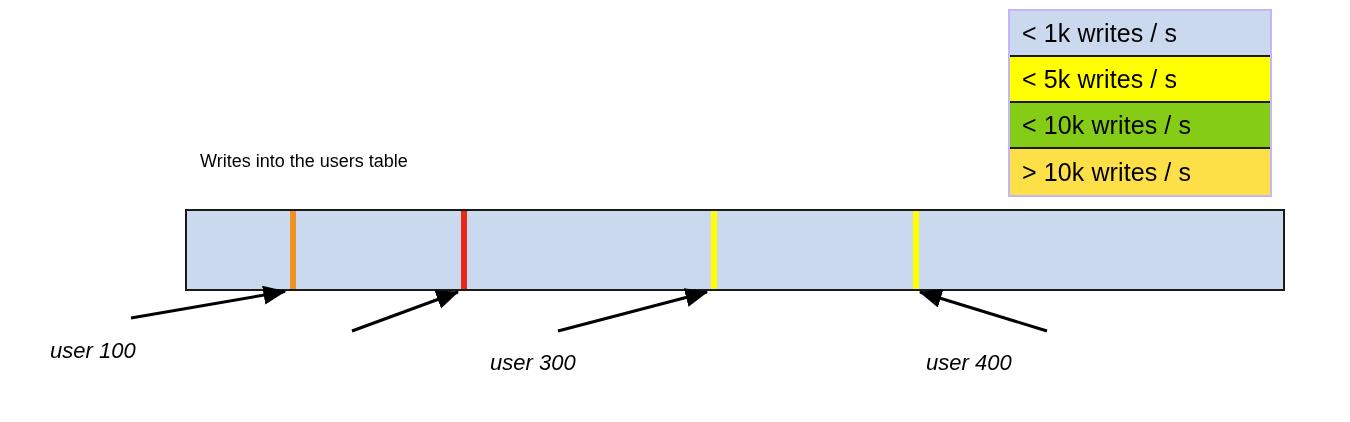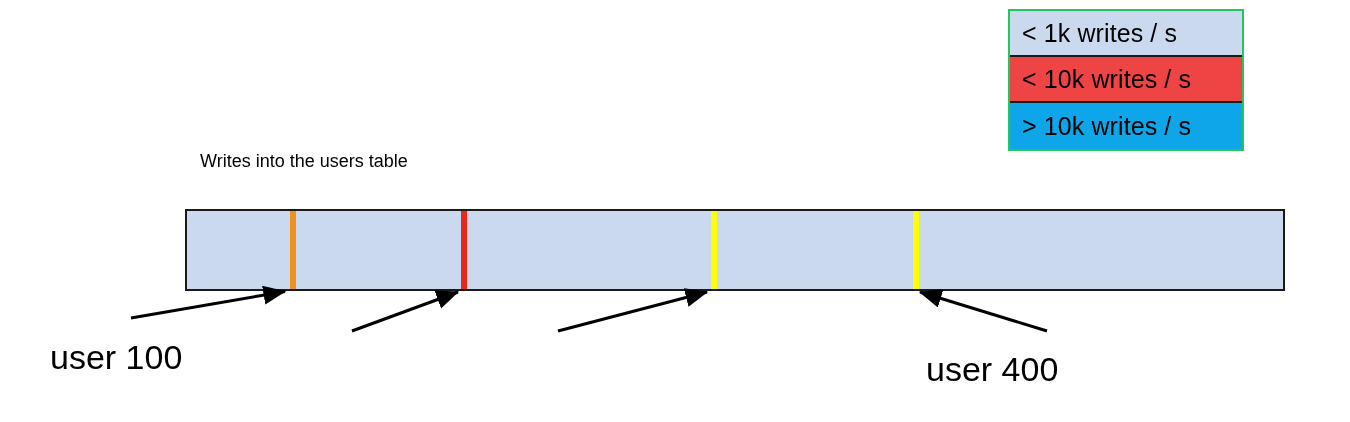--- a/index.html
+++ b/index.html
@@ -22,22 +22,22 @@
     left: 0; top: 0;
     width: 1350px;
     height: 422px;
   }
 
   
   .legend {
     position: absolute;
     left: 1008px;
     top: 9px;
-    width: 236px;
-    border: 2px solid #22c55e;
+    width: 264px;
+    border: 2px solid #c4b5fd;
     box-sizing: border-box;
   }
   .legend-row {
     height: 46px;
     box-sizing: border-box;
     border-bottom: 2px solid #1a1a1a;
     display: flex;
     align-items: center;
     padding-left: 12px;
     font-size: 25px;
@@ -86,37 +86,41 @@
     position: absolute;
     left: 0; top: 0;
     width: 1350px;
     height: 422px;
     pointer-events: none;
   }
 
   
   .callout {
     position: absolute;
-    font-size: 34px;
+    font-size: 22px;
     white-space: nowrap;
+    font-style: italic;
   }
 </style>
 </head>
 <body>
 
 <div id="canvas">
 
   <div class="legend">
     <div class="legend-row" style="background:#cbd9ee;">
       <span>&lt; 1k writes / s</span>
     </div>
-    <div class="legend-row" style="background:#ef4444;">
+    <div class="legend-row" style="background:#ffff00;">
+      <span>&lt; 5k writes / s</span>
+    </div>
+    <div class="legend-row" style="background:#84cc16;">
       <span>&lt; 10k writes / s</span>
     </div>
-    <div class="legend-row" style="background:#0ea5e9;">
+    <div class="legend-row" style="background:#fde047;">
       <span>&gt; 10k writes / s</span>
     </div>
   </div>
 
   <div class="chart-title">Writes into the users table</div>
 
   <div class="bar-wrap">
     <div class="bar"></div>
     <div class="marker" style="left:9.5%;  background:#ed9122;"></div>
     <div class="marker" style="left:25.1%; background:#e8281b;"></div>
@@ -130,15 +134,16 @@
         <path d="M0,0 L7.6,3.2 L0,6.4 z" fill="#000000"></path>
       </marker>
     </defs>
     <line x1="131" y1="318" x2="285" y2="291.5" stroke="#000000" stroke-width="3" marker-end="url(#ah)"></line>
     <line x1="352" y1="331" x2="458" y2="292" stroke="#000000" stroke-width="3" marker-end="url(#ah)"></line>
     <line x1="558" y1="331" x2="707" y2="292" stroke="#000000" stroke-width="3" marker-end="url(#ah)"></line>
     <line x1="1047" y1="331" x2="920" y2="292" stroke="#000000" stroke-width="3" marker-end="url(#ah)"></line>
   </svg>
 
   <div class="callout" style="left:50px;  top:338px;">user 100</div>
+  <div class="callout" style="left:490px; top:350px;">user 300</div>
   <div class="callout" style="left:926px; top:350px;">user 400</div>
 
 </div>
 
 </body></html>

